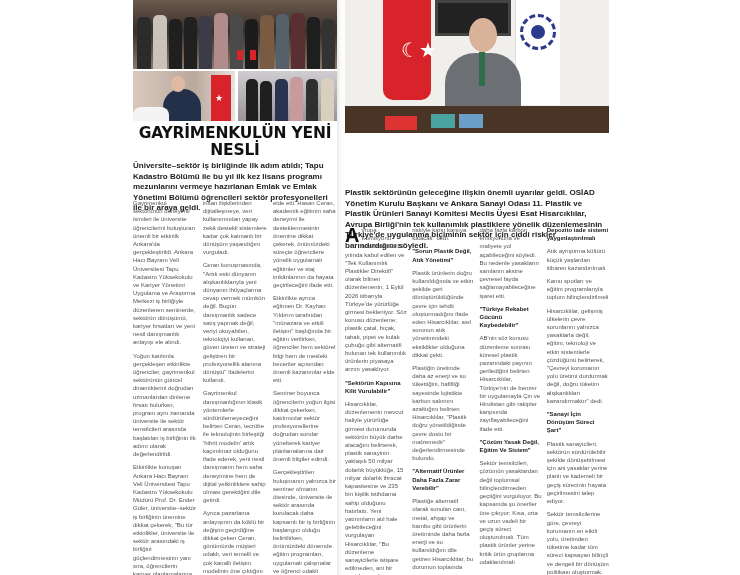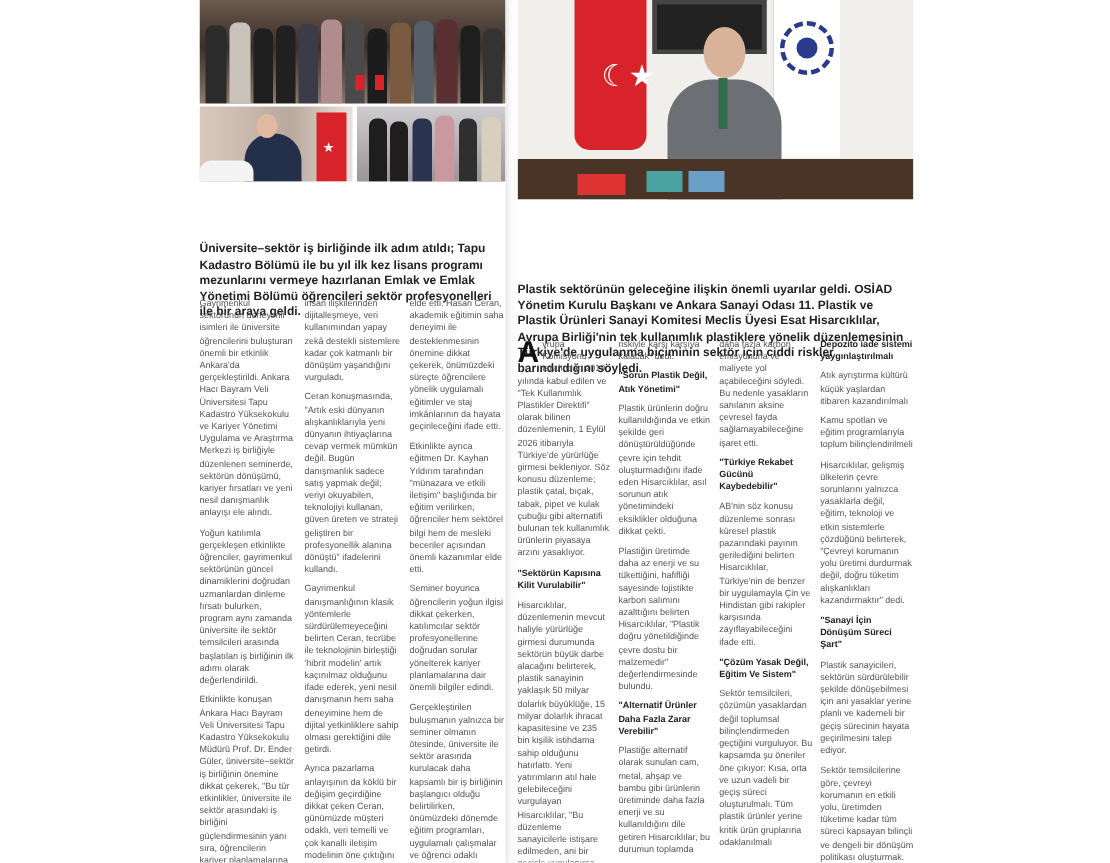--- a/index.html
+++ b/index.html
@@ -75,20 +75,21 @@
   <div class="photo photo-sm2">
     <div class="person" style="left:8px;width:12px;height:42px;background:#1e1e1e"></div>
     <div class="person" style="left:22px;width:12px;height:40px;background:#1f1f1f"></div>
     <div class="person" style="left:37px;width:13px;height:42px;background:#2a3450"></div>
     <div class="person" style="left:52px;width:13px;height:44px;background:#c89a9e"></div>
     <div class="person" style="left:68px;width:12px;height:42px;background:#2f2f2f"></div>
     <div class="person" style="left:83px;width:13px;height:43px;background:#d9cfbf"></div>
   </div>
 
   <div class="headline lh1">
+    <div>GAYRİMENKULÜN YENİ NESLİ</div>
   </div>
   <div class="spot ls">Üniversite–sektör iş birliğinde ilk adım atıldı; Tapu Kadastro Bölümü ile bu yıl ilk kez lisans programı mezunlarını vermeye hazırlanan Emlak ve Emlak Yönetimi Bölümü öğrencileri sektör profesyonelleri ile bir araya geldi.</div>
 
   <div class="cols lcols">
     <div class="col">
       <p>Gayrimenkul sektörünün deneyimli isimleri ile üniversite öğrencilerini buluşturan önemli bir etkinlik Ankara'da gerçekleştirildi. Ankara Hacı Bayram Veli Üniversitesi Tapu Kadastro Yüksekokulu ve Kariyer Yönetimi Uygulama ve Araştırma Merkezi iş birliğiyle düzenlenen seminerde, sektörün dönüşümü, kariyer fırsatları ve yeni nesil danışmanlık anlayışı ele alındı.</p>
       <p>Yoğun katılımla gerçekleşen etkinlikte öğrenciler, gayrimenkul sektörünün güncel dinamiklerini doğrudan uzmanlardan dinleme fırsatı bulurken, program aynı zamanda üniversite ile sektör temsilcileri arasında başlatılan iş birliğinin ilk adımı olarak değerlendirildi.</p>
       <p>Etkinlikte konuşan Ankara Hacı Bayram Veli Üniversitesi Tapu Kadastro Yüksekokulu Müdürü Prof. Dr. Ender Güler, üniversite–sektör iş birliğinin önemine dikkat çekerek, "Bu tür etkinlikler, üniversite ile sektör arasındaki iş birliğini güçlendirmesinin yanı sıra, öğrencilerin kariyer planlamalarına yön veriyor ve iş hayatına daha donanımlı bireyler olarak hazırlanmalarına katkı sunuyor" dedi.</p>
 
     </div>

